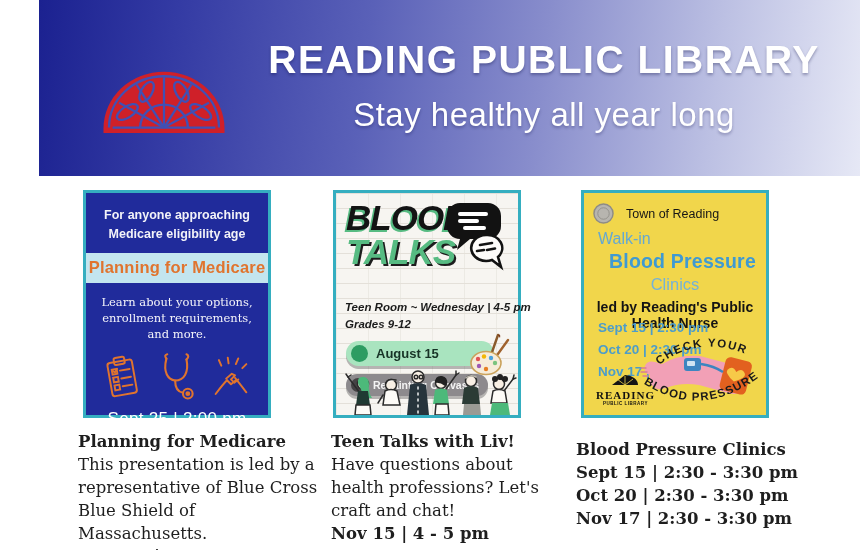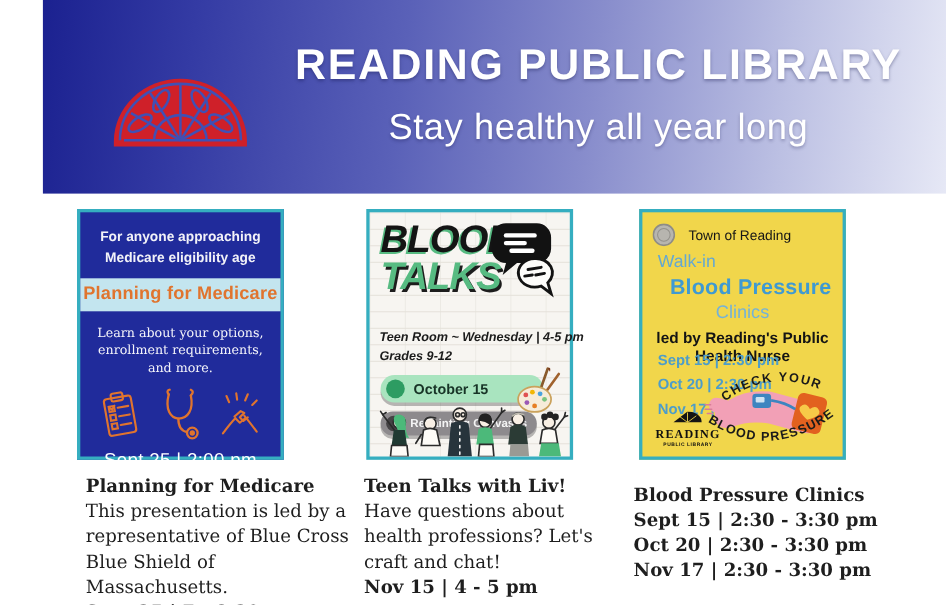--- a/index.html
+++ b/index.html
@@ -13,21 +13,21 @@
   .banner-text{position:absolute;left:175px;top:0;width:660px;height:176px;text-align:center;color:#fff;}
   .banner-title{margin-top:38px;font-size:39px;font-weight:bold;letter-spacing:1.5px;
                 text-shadow:0 2px 3px rgba(15,18,70,.35);}
   .banner-sub{margin-top:14px;font-size:33px;font-weight:400;letter-spacing:.5px;
               text-shadow:0 2px 3px rgba(15,18,70,.3);}
 
   
   .poster{position:absolute;top:190px;height:228px;width:188px;border:3px solid #35aec0;box-sizing:border-box;}
 
   
-  .p1{left:70px;background:#202b9b;color:#fff;text-align:center;}
+  .p1{left:83px;background:#202b9b;color:#fff;text-align:center;}
   .p1-top{margin-top:13px;font-size:12.5px;font-weight:600;line-height:19px;color:#f2f2f8;}
   .p1-banner{margin-top:9px;background:#c3e5ef;color:#e0742e;font-size:16.5px;font-weight:700;
              padding:5px 0 6px;letter-spacing:.2px;}
   .p1-body{margin-top:11px;padding:0 10px;font-family:"DejaVu Serif",serif;font-size:11.5px;
            line-height:16px;color:#f4f4fa;}
   .p1-icons{display:flex;justify-content:space-between;align-items:center;padding:0 16px;margin-top:12px;height:46px;}
   .p1-icons svg{display:block;}
   .p1-date{margin-top:9px;font-size:17px;font-weight:500;letter-spacing:.3px;}
 
   
@@ -169,21 +169,21 @@
           <path d="M47,54 l7,-1"></path>
           <path d="M57,53 l8,-1.5"></path>
       </g>
     </svg>
     <div class="p2-info">
       <div>Teen Room ~ Wednesday | 4-5 pm</div>
       <div>Grades 9-12</div>
     </div>
     <div class="pill pill-green">
       <span class="pill-dot"></span>
-      <span class="pill-label">October 15</span>
+      <span class="pill-label">August 15</span>
     </div>
     <div class="pill pill-gray">
       <span class="pill-dot"></span>
       <span class="pill-label">Repainting Canvases</span>
     </div>
     <svg class="p2-palette" width="44" height="44" viewBox="0 0 44 44">
       <path d="M30,2 L23,22" stroke="#8a5a2b" stroke-width="2.4" stroke-linecap="round"></path>
       <path d="M40,7 L27,25" stroke="#a0622d" stroke-width="2.4" stroke-linecap="round"></path>
       <path d="M30,2 q3,-2 2,3" fill="#7a3b1d"></path>
       <ellipse cx="18" cy="30" rx="15" ry="11.5" fill="#f6ecd9" stroke="#caa25c" stroke-width="1.6"></ellipse>

